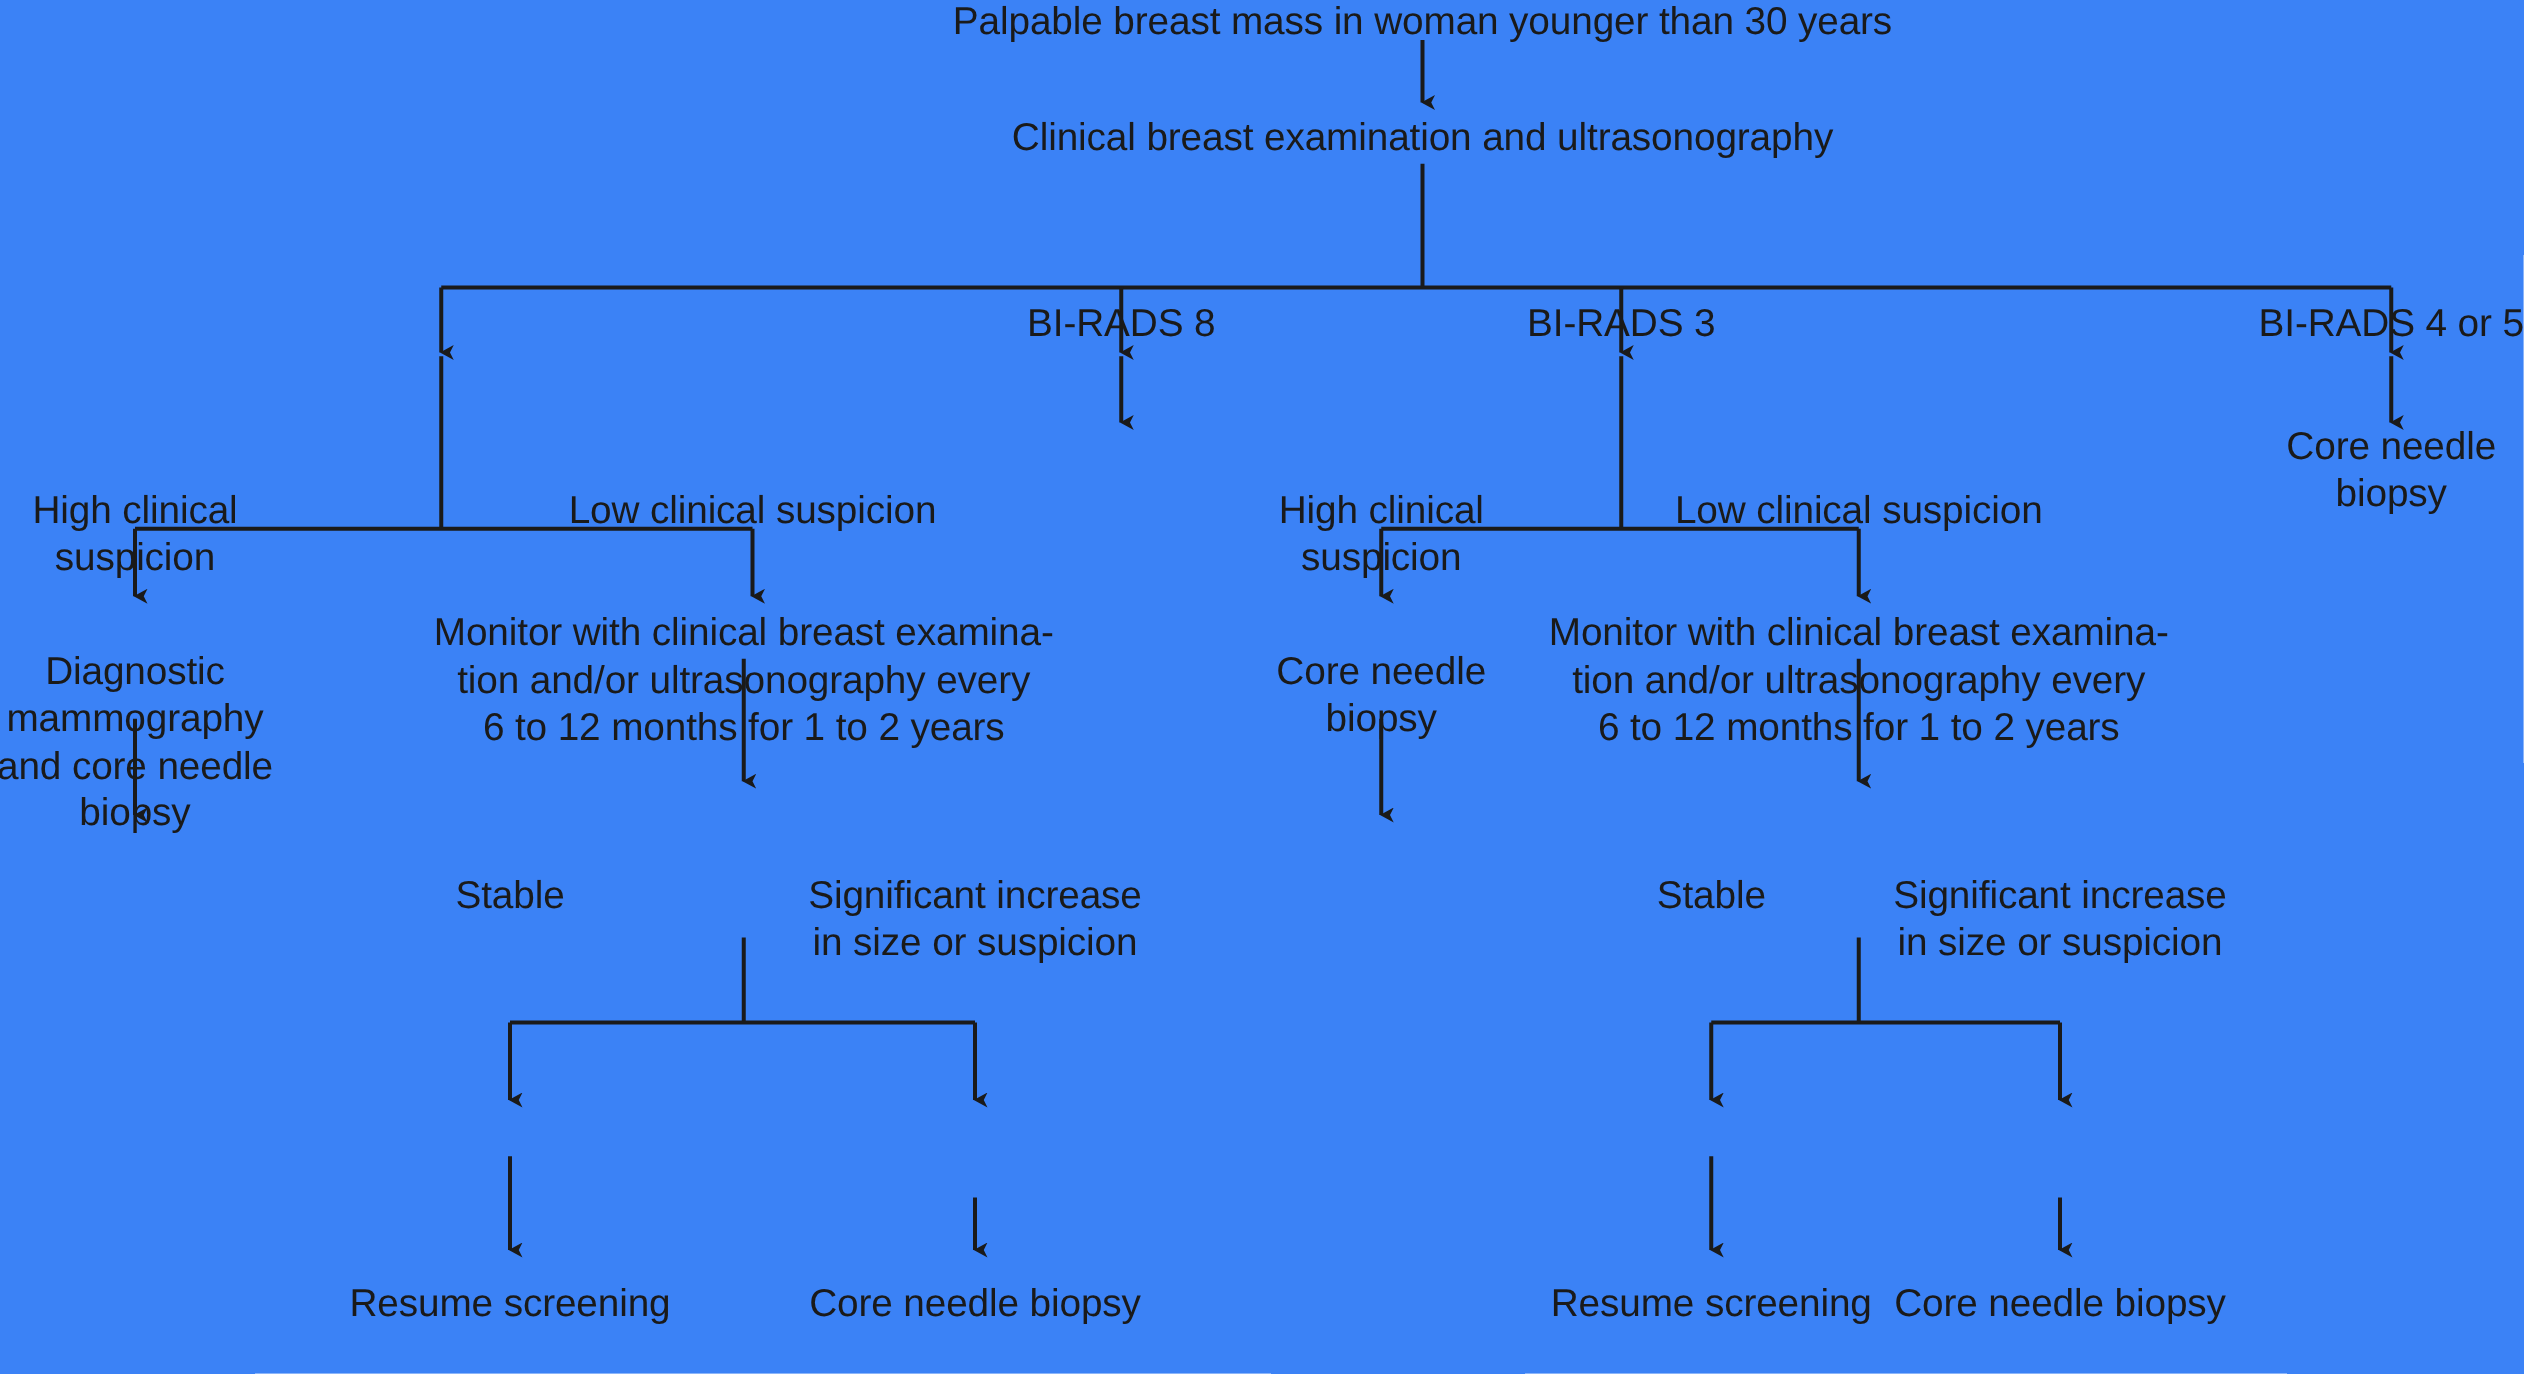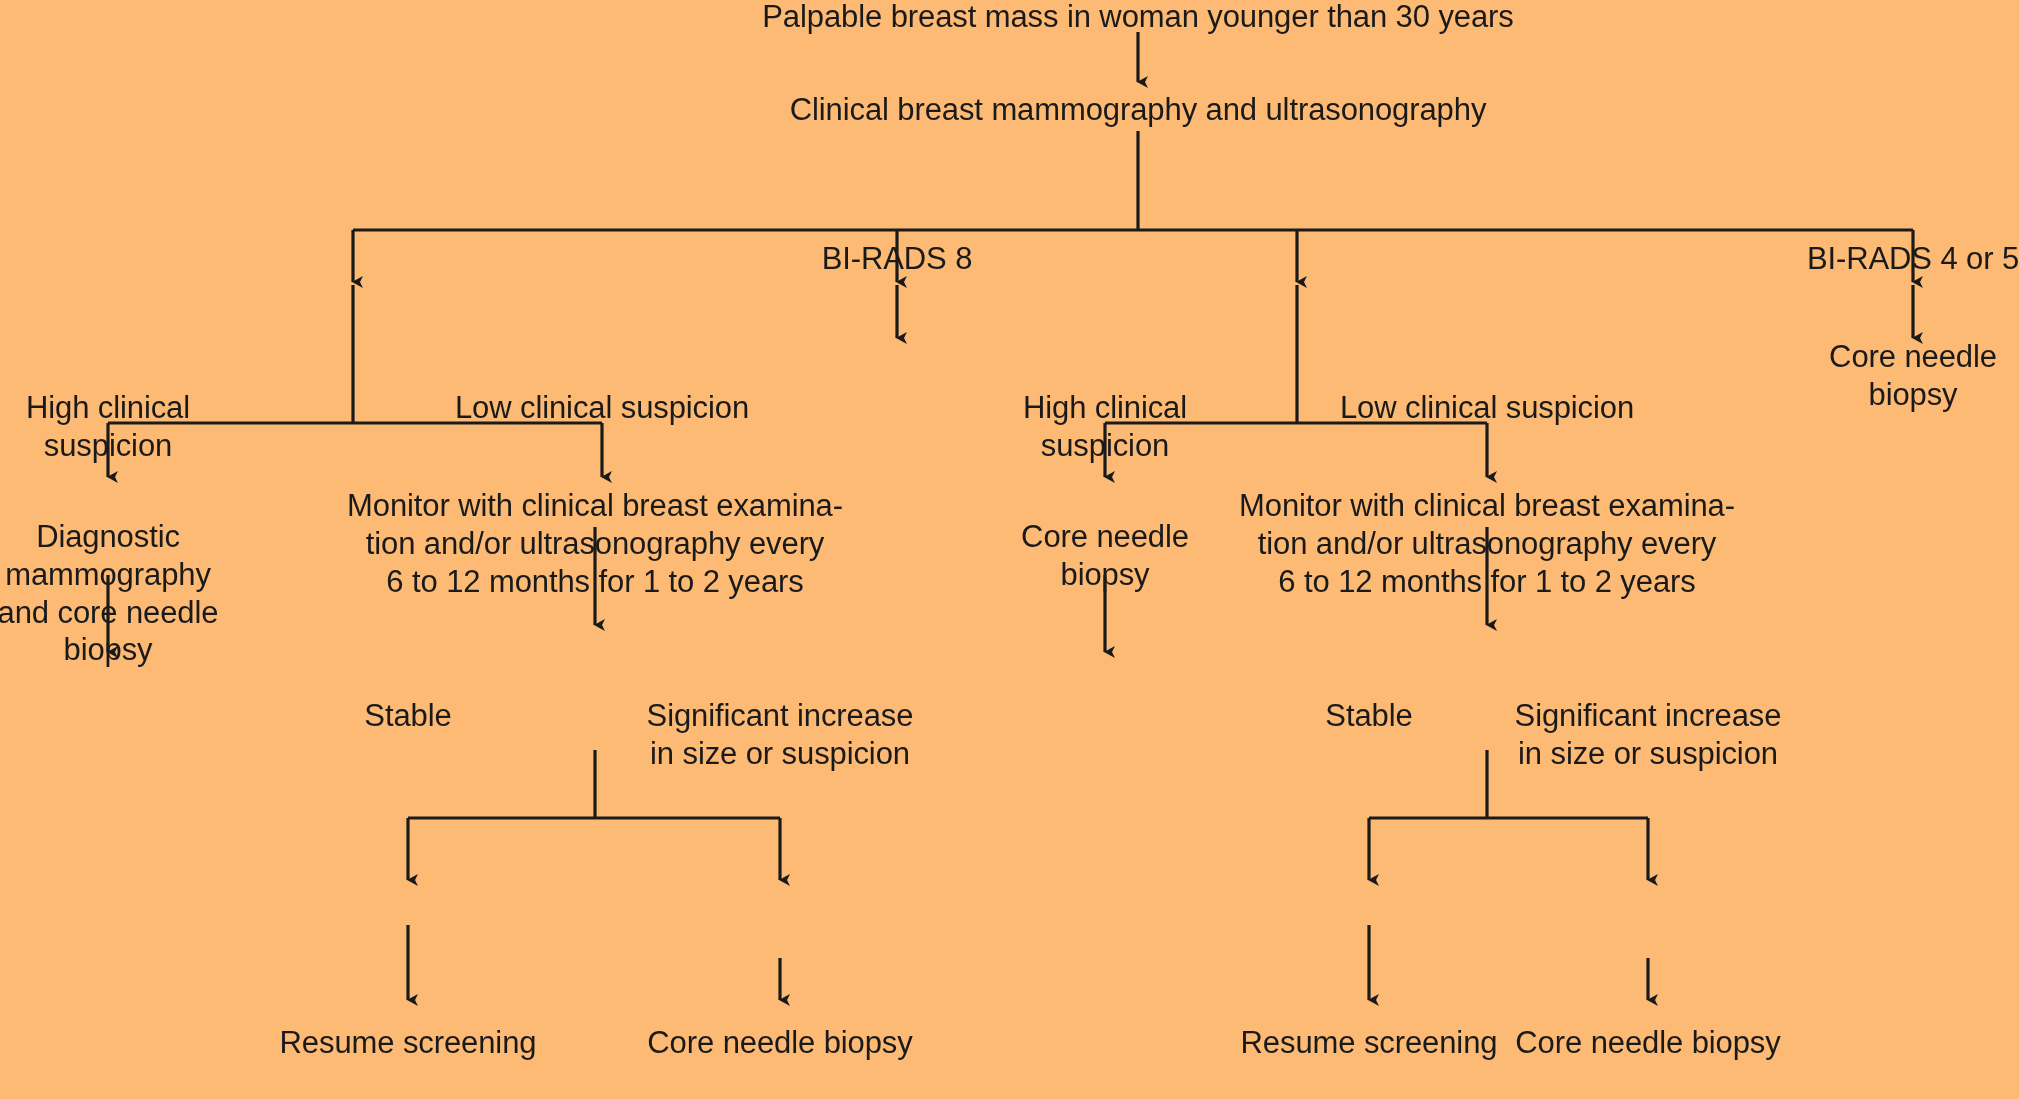--- a/index.html
+++ b/index.html
@@ -9,21 +9,21 @@
     background: #ffffff;
   }
   body {
     font-family: "Liberation Sans", "DejaVu Sans", sans-serif;
     color: #1a1a1a;
   }
   #chart {
     position: relative;
     width: 2019px;
     height: 1099px;
-    background: #fdba74;
+    background: #3b82f6;
     overflow: hidden;
   }
   #edges {
     position: absolute;
     left: 0;
     top: 0;
     width: 2019px;
     height: 1099px;
     pointer-events: none;
   }
@@ -97,23 +97,24 @@
       <line x1="1369" y1="925" x2="1369" y2="1000" marker-end="url(#arrow)"></line>
 
       <line x1="1648" y1="958" x2="1648" y2="1000" marker-end="url(#arrow)"></line>
 
       <line x1="1913" y1="285" x2="1913" y2="338" marker-end="url(#arrow)"></line>
     </g>
   </svg>
 
   <div class="node" style="left:1138px; top:-2px; width:900px;">Palpable breast mass in woman younger than 30 years</div>
 
-  <div class="node" style="left:1138px; top:91px; width:900px;">Clinical breast mammography and ultrasonography</div>
+  <div class="node" style="left:1138px; top:91px; width:900px;">Clinical breast examination and ultrasonography</div>
 
   <div class="node" style="left:897px; top:240px; width:340px;">BI-RADS 8</div>
+  <div class="node" style="left:1297px; top:240px; width:340px;">BI-RADS 3</div>
   <div class="node" style="left:1913px; top:240px; width:340px;">BI-RADS 4 or 5</div>
 
   <div class="node" style="left:108px; top:389px; width:300px;">High clinical
 suspicion</div>
   <div class="node" style="left:602px; top:389px; width:420px;">Low clinical suspicion</div>
 
   <div class="node" style="left:108px; top:518px; width:260px;">Diagnostic
 mammography
 and core needle
 biopsy</div>

